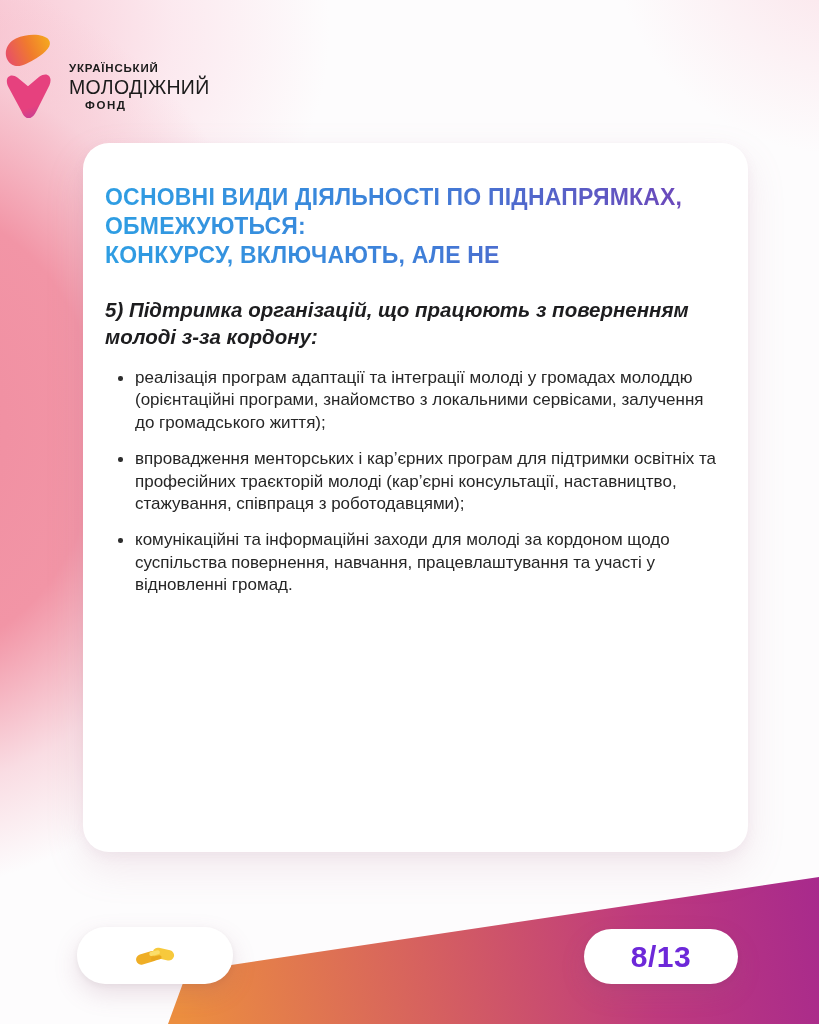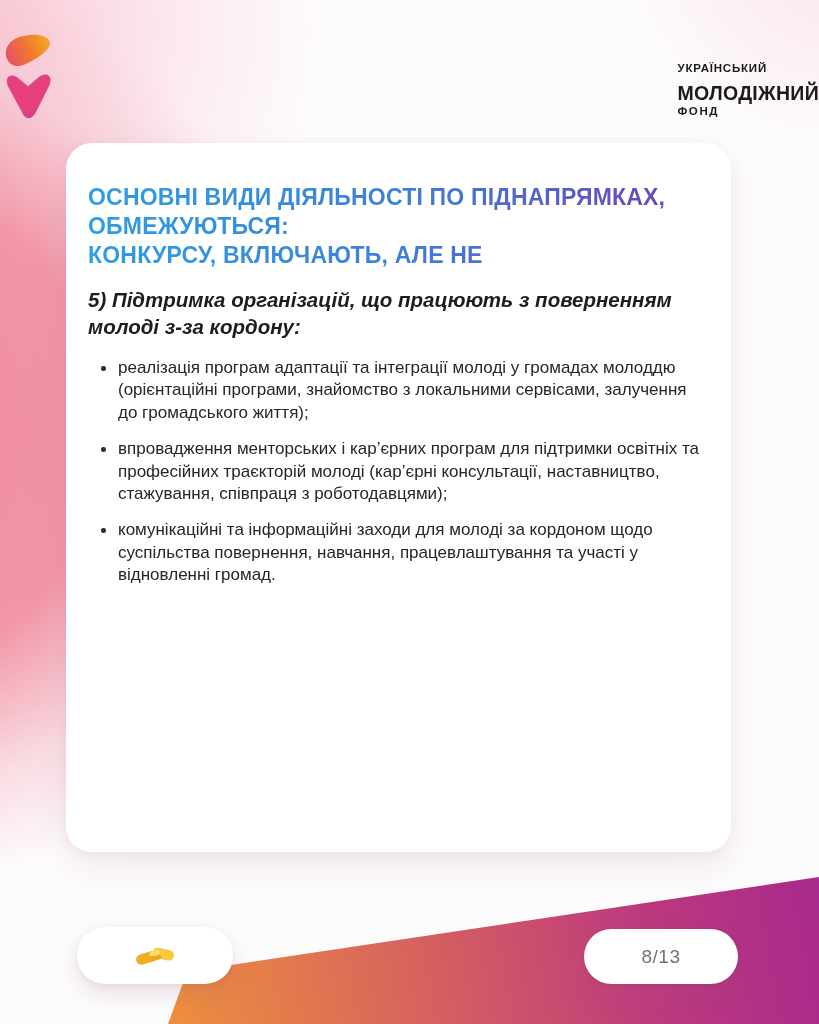--- a/index.html
+++ b/index.html
@@ -10,46 +10,46 @@
     font-family:"Liberation Sans", sans-serif;
     background:
       radial-gradient(420px 500px at -90px 430px, #F08DA0 0%, #F295A6 45%, rgba(246,195,206,0.55) 72%, rgba(255,255,255,0) 92%),
       radial-gradient(520px 430px at -60px 30px, rgba(246,170,188,0.75) 0%, rgba(250,210,222,0.45) 45%, rgba(255,255,255,0) 75%),
       radial-gradient(320px 300px at 103% -6%, rgba(248,200,212,0.5) 0%, rgba(255,255,255,0) 72%),
       #FDFCFD;
   }
   
   .logo{
     position:absolute; top:30px; left:0; right:0;
-    display:flex; justify-content:space-between; align-items:flex-start; gap:19px;
+    display:flex; justify-content:flex-start; align-items:flex-start; gap:13px;
     z-index:2;
   }
   .logo-mark{width:56px;height:88px;}
   .logo-text{margin-top:33px; color:#1b1b1b; line-height:1;}
   .logo-text .l1{font-size:11.5px;font-weight:700;letter-spacing:0.8px;}
-  .logo-text .l2{font-size:19.5px;font-weight:700;letter-spacing:0.3px;margin-top:9px;}
-  .logo-text .l3{font-size:11.5px;font-weight:700;letter-spacing:1.6px;margin-top:3px;}
+  .logo-text .l2{font-size:19.5px;font-weight:400;letter-spacing:0.3px;margin-top:3px;}
+  .logo-text .l3{font-size:11.5px;font-weight:700;letter-spacing:1.6px;margin-top:3px;margin-left:16px;}
   
   .card{
-    position:absolute; left:66px; top:143px;
+    position:absolute; left:83px; top:143px;
     width:665px; height:709px; box-sizing:border-box;
     background:#ffffff; border-radius:26px;
     box-shadow:0 16px 38px rgba(186,128,158,0.16), 0 4px 12px rgba(160,120,150,0.08);
     padding:40px 28px 0 22px;
     z-index:2;
   }
   .card-heading{
     font-size:23px; font-weight:700; line-height:29px; letter-spacing:0.2px;
     text-transform:uppercase;
     background:linear-gradient(90deg,#2E9EE3 0%, #3F7ED8 52%, #6A4ABB 92%);
     -webkit-background-clip:text; background-clip:text;
     color:transparent; -webkit-text-fill-color:transparent;
   }
   .card-subtitle{
-    margin-top:16px;
+    margin-top:26px;
     font-size:20.5px; font-weight:700; font-style:italic;
     line-height:27px; color:#1d1d1f;
   }
   .bullet-list{
     list-style:none; margin:17px 0 0 0; padding:0;
     max-width:612px;
   }
   .bullet-list li{
     position:relative;
     padding-left:30px; margin-bottom:14px;
@@ -63,21 +63,21 @@
   .ribbon{position:absolute; left:0; top:0; z-index:1; pointer-events:none;}
   
   .pill{
     position:absolute; background:#ffffff; border-radius:28px;
     box-shadow:0 10px 24px rgba(150,90,120,0.18), 0 2px 6px rgba(0,0,0,0.05);
     display:flex; align-items:center; justify-content:center;
     z-index:3;
   }
   .pill-emoji{left:77px; top:927px; width:156px; height:57px;}
   .pill-page{left:584px; top:929px; width:154px; height:55px;}
-  .pill-page .num{font-size:19px; font-weight:400; color:#737373; letter-spacing:0.5px;}
+  .pill-page .num{font-size:30px; font-weight:700; color:#6d28d9; letter-spacing:0.5px;}
 </style>
 </head>
 <body>
 
 <div class="page">
 
   <svg class="ribbon" width="819" height="1024" viewBox="0 0 819 1024">
     <defs>
       <linearGradient id="gRibbon" gradientUnits="userSpaceOnUse" x1="180" y1="1010" x2="819" y2="890">
         <stop offset="0" stop-color="#EC8E3F"></stop>

